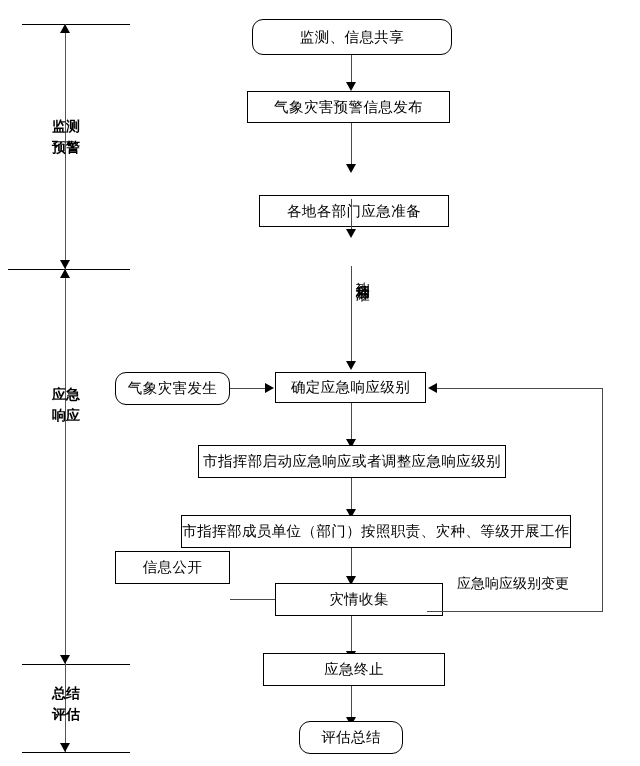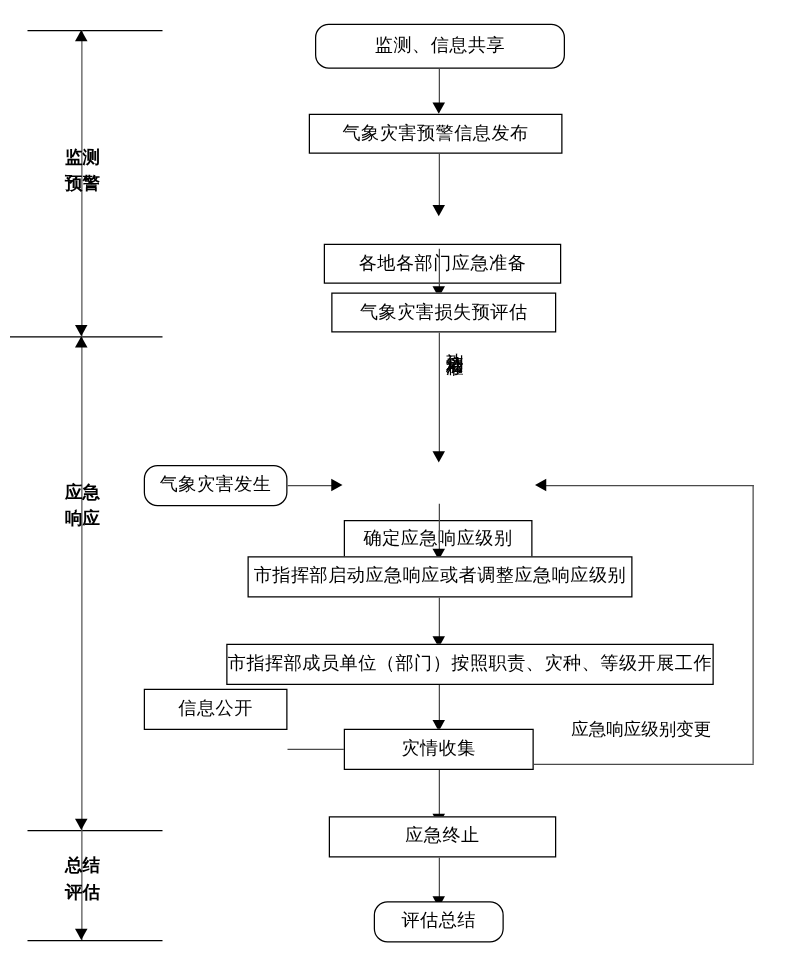--- a/index.html
+++ b/index.html
@@ -166,36 +166,33 @@
   <div class="vline" style="left:351px; top:123px; height:43px;"></div>
   <div class="arrow-down" style="left:346px; top:164px;"></div>
 
   <div class="node" style="left:259px; top:167px; width:190px; height:32px;margin-top:28px;">
     <span>各地各部门应急准备</span>
   </div>
 
   <div class="vline" style="left:351px; top:199px; height:32px;"></div>
   <div class="arrow-down" style="left:346px; top:229px;"></div>
 
-  <div class="node" style="left:265px; top:234px; width:180px; height:32px;">
-    <span>气象灾害损失预评估</span>
-  </div>
 
   <div class="vline" style="left:351px; top:266px; height:97px;"></div>
   <div class="arrow-down" style="left:346px; top:361px;"></div>
   <div class="vtext" style="left:356px; top:271px;">达到启动标准</div>
 
   <div class="node rounded" style="left:115px; top:372px; width:115px; height:33px;">
     <span>气象灾害发生</span>
   </div>
 
   <div class="hline" style="left:230px; top:388px; width:36px;"></div>
   <div class="arrow-right" style="left:265px; top:383px;"></div>
 
-  <div class="node" style="left:275px; top:372px; width:151px; height:31px;margin-top:44px;">
+  <div class="node" style="left:275px; top:372px; width:151px; height:31px;">
     <span>确定应急响应级别</span>
   </div>
 
   <div class="vline" style="left:351px; top:403px; height:38px;"></div>
   <div class="arrow-down" style="left:346px; top:439px;"></div>
 
   <div class="node wide" style="left:198px; top:445px; width:308px; height:33px;">
     <span>市指挥部启动应急响应或者调整应急响应级别</span>
   </div>
 
@@ -208,21 +205,21 @@
 
   <div class="vline" style="left:351px; top:548px; height:30px;"></div>
   <div class="arrow-down" style="left:346px; top:576px;"></div>
 
   <div class="node" style="left:115px; top:551px; width:115px; height:33px;">
     <span>信息公开</span>
   </div>
 
   <div class="hline" style="left:230px; top:599px; width:46px;"></div>
 
-  <div class="node" style="left:275px; top:583px; width:152px; height:33px;">
+  <div class="node" style="left:275px; top:583px; width:168px; height:33px;">
     <span>灾情收集</span>
   </div>
 
   <div class="hline" style="left:427px; top:611px; width:176px;"></div>
   <div class="vline" style="left:602px; top:388px; height:223px;"></div>
   <div class="hline" style="left:436px; top:388px; width:167px;"></div>
   <div class="arrow-left" style="left:428px; top:383px;"></div>
   <div class="edge-label" style="left:457px; top:575px;font-family:Liberation Serif, serif;">应急响应级别变更</div>
 
   <div class="vline" style="left:351px; top:616px; height:37px;"></div>

